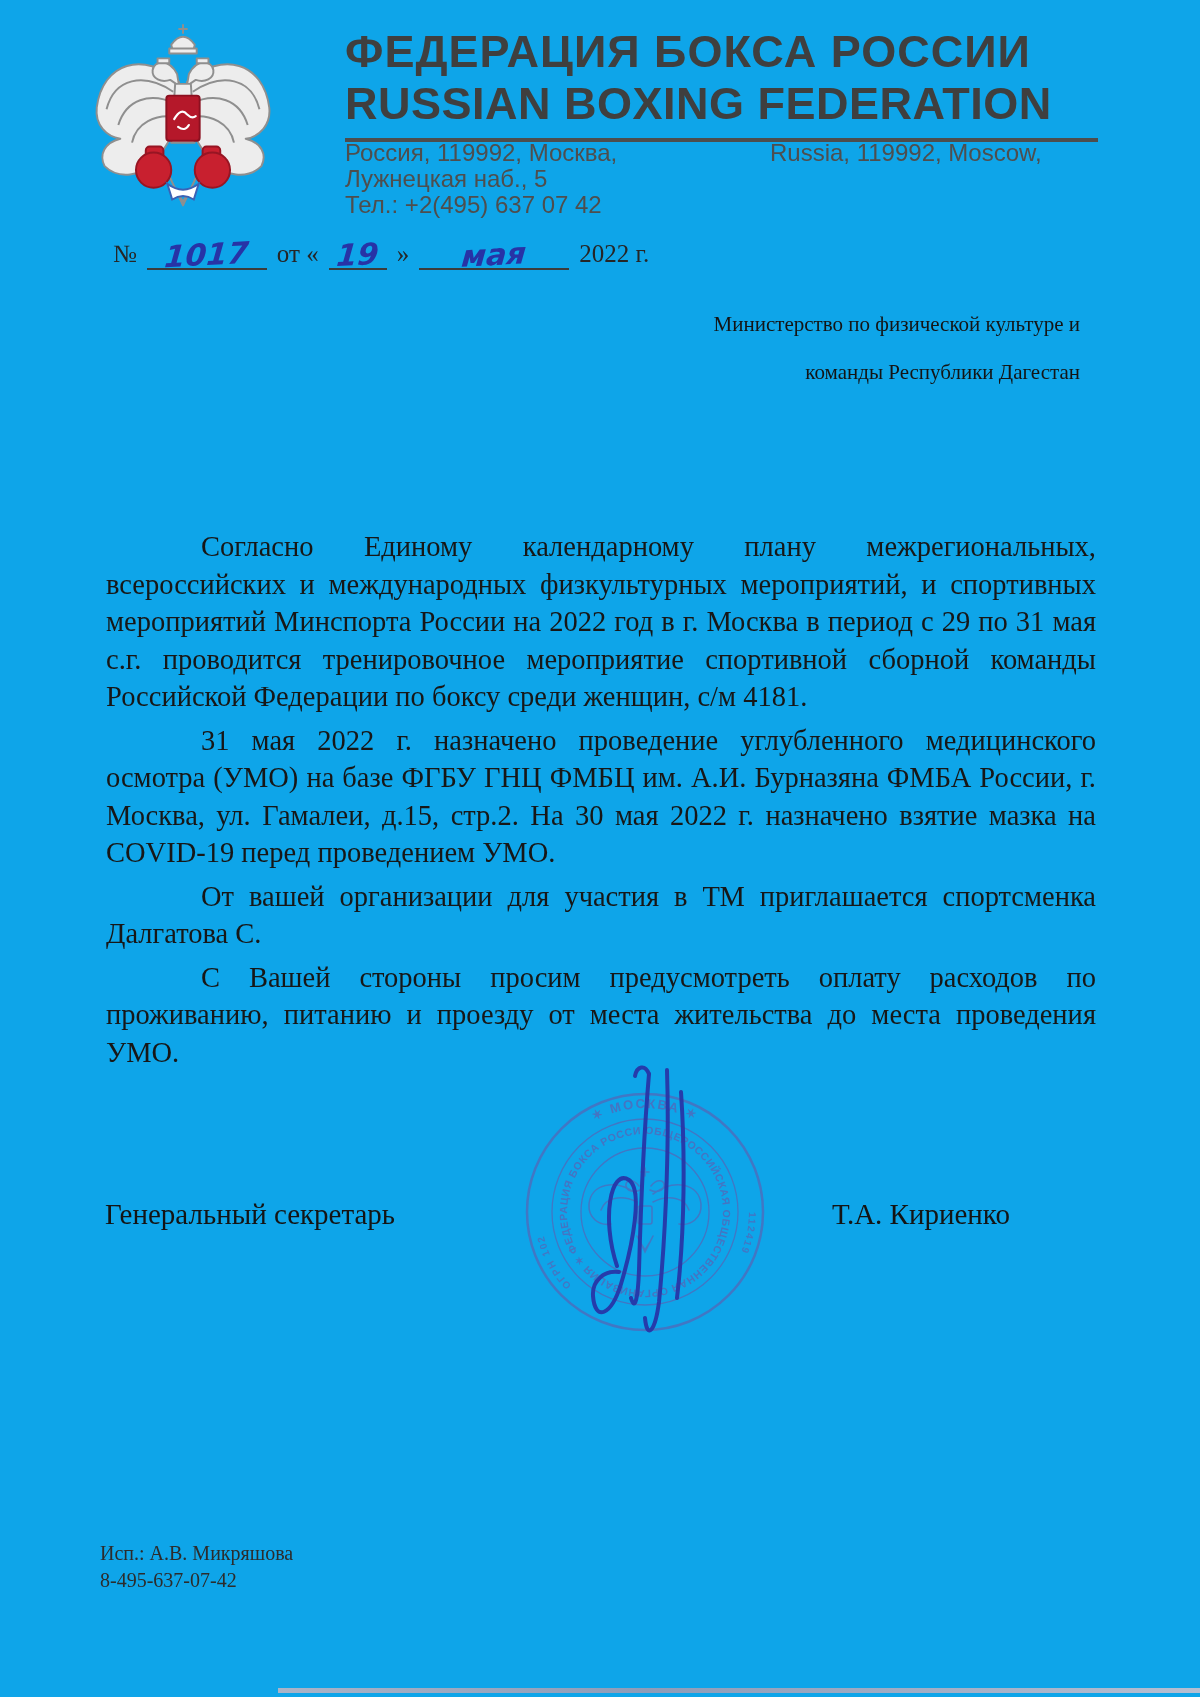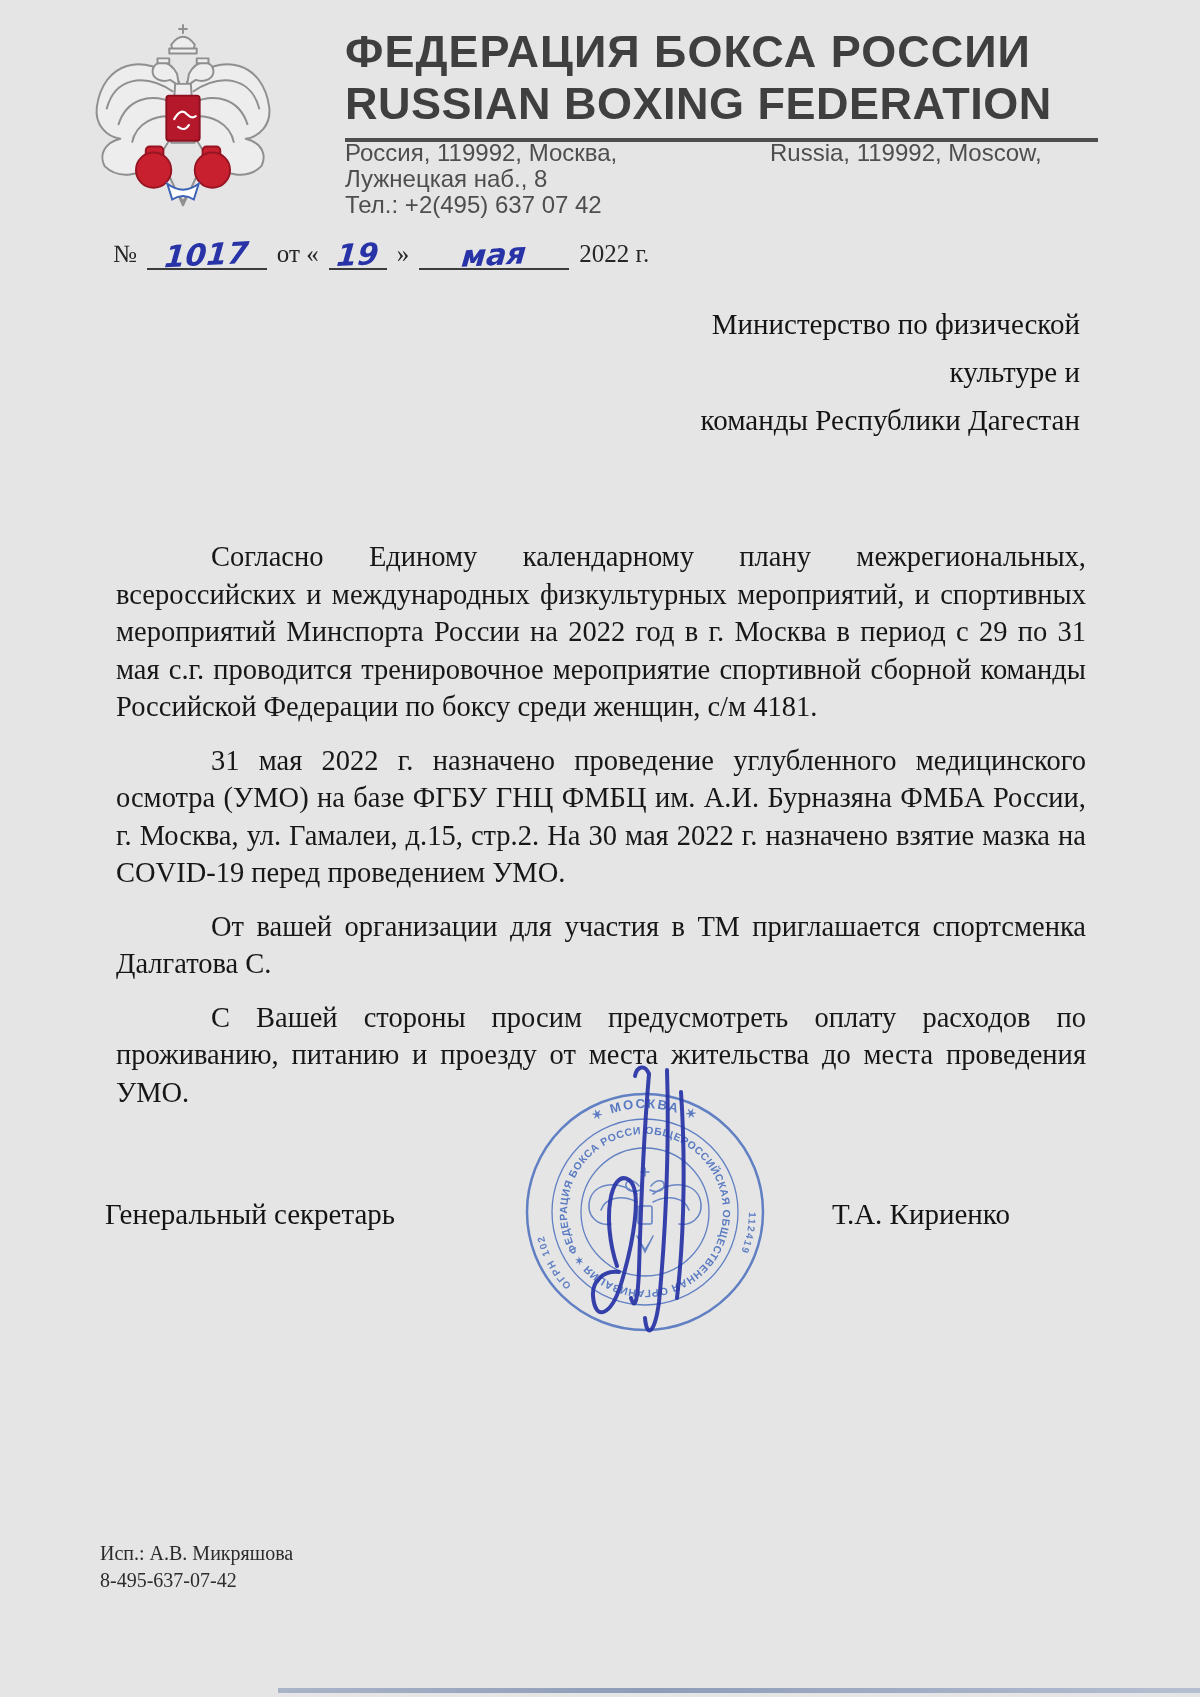--- a/index.html
+++ b/index.html
@@ -1,17 +1,17 @@
 <!DOCTYPE html>
 <html><head>
 <meta charset="utf-8">
 <style>
   html,body { margin:0; padding:0; background:#ffffff; }
   .page {
-    position:relative; width:1200px; height:1697px; background:#e5e5e5;
+    position:relative; width:1200px; height:1697px; background:#0ea5e9;
     font-family:"Liberation Serif", serif; color:#1d1d1d; overflow:hidden;
   }
 
   
   .emblem { position:absolute; left:85px; top:22px; width:196px; height:208px; }
   .org-names { position:absolute; left:345px; top:26px; width:760px;
     font-family:"Liberation Sans", sans-serif; font-weight:bold; color:#3f3f3f; }
   .org-ru { font-size:45px; line-height:52px; letter-spacing:1px; white-space:nowrap; }
   .org-en { font-size:45px; line-height:52px; letter-spacing:0.5px; white-space:nowrap; }
   .header-rule { position:absolute; left:345px; top:138px; width:753px; height:4px;
@@ -27,26 +27,26 @@
   .ref-label { padding-bottom:2px; }
   .ref-slot { display:inline-flex; justify-content:center; align-items:flex-end;
     border-bottom:2px solid #3c3c3c; margin:0 10px; }
   .w-120 { width:120px; } .w-58 { width:58px; } .w-150 { width:150px; }
   .hand { font-family:"DejaVu Sans", sans-serif; font-style:italic; font-weight:bold;
     color:#2733a6; font-size:30px; line-height:30px; display:inline-block;
     transform:skewX(-8deg) rotate(-3deg) translateY(2px); }
 
   
   .addressee { position:absolute; left:600px; top:300px; width:480px; text-align:right;
-    font-size:29px; line-height:48px; color:#141414; }
+    font-size:21px; line-height:48px; color:#141414; }
 
   
   .body-text { position:absolute; left:100px; top:522px; width:1002px;
     font-size:28.5px; line-height:37.5px; text-align:justify; color:#171717; }
-  .body-text p { margin:16px; text-indent:95px; }
+  .body-text p { margin:6px; text-indent:95px; }
 
   
   .sign-row { position:absolute; left:105px; top:1198px; width:905px; display:flex;
     justify-content:space-between; font-size:29px; color:#141414;gap:37px; }
 
   
   .stamp-svg { position:absolute; left:499px; top:1040px; width:292px; height:330px; }
 
   
   .footer { position:absolute; left:100px; top:1540px; font-size:20px; line-height:27px;
@@ -99,21 +99,21 @@
 
   <div class="org-names">
     <div class="org-ru">ФЕДЕРАЦИЯ БОКСА РОССИИ</div>
     <div class="org-en">RUSSIAN BOXING FEDERATION</div>
   </div>
   <div class="header-rule"></div>
 
   <div class="addresses">
     <div class="addr-ru">
       <div>Россия, 119992, Москва,</div>
-      <div>Лужнецкая наб., 8</div>
+      <div>Лужнецкая наб., 5</div>
       <div>Тел.: +2(495) 637 07 42</div>
     </div>
     <div class="addr-en">
       <div>Russia, 119992, Moscow,</div>
     </div>
   </div>
 
   <div class="ref-line">
     <span class="ref-label">№</span>
     <span class="ref-slot w-120">

